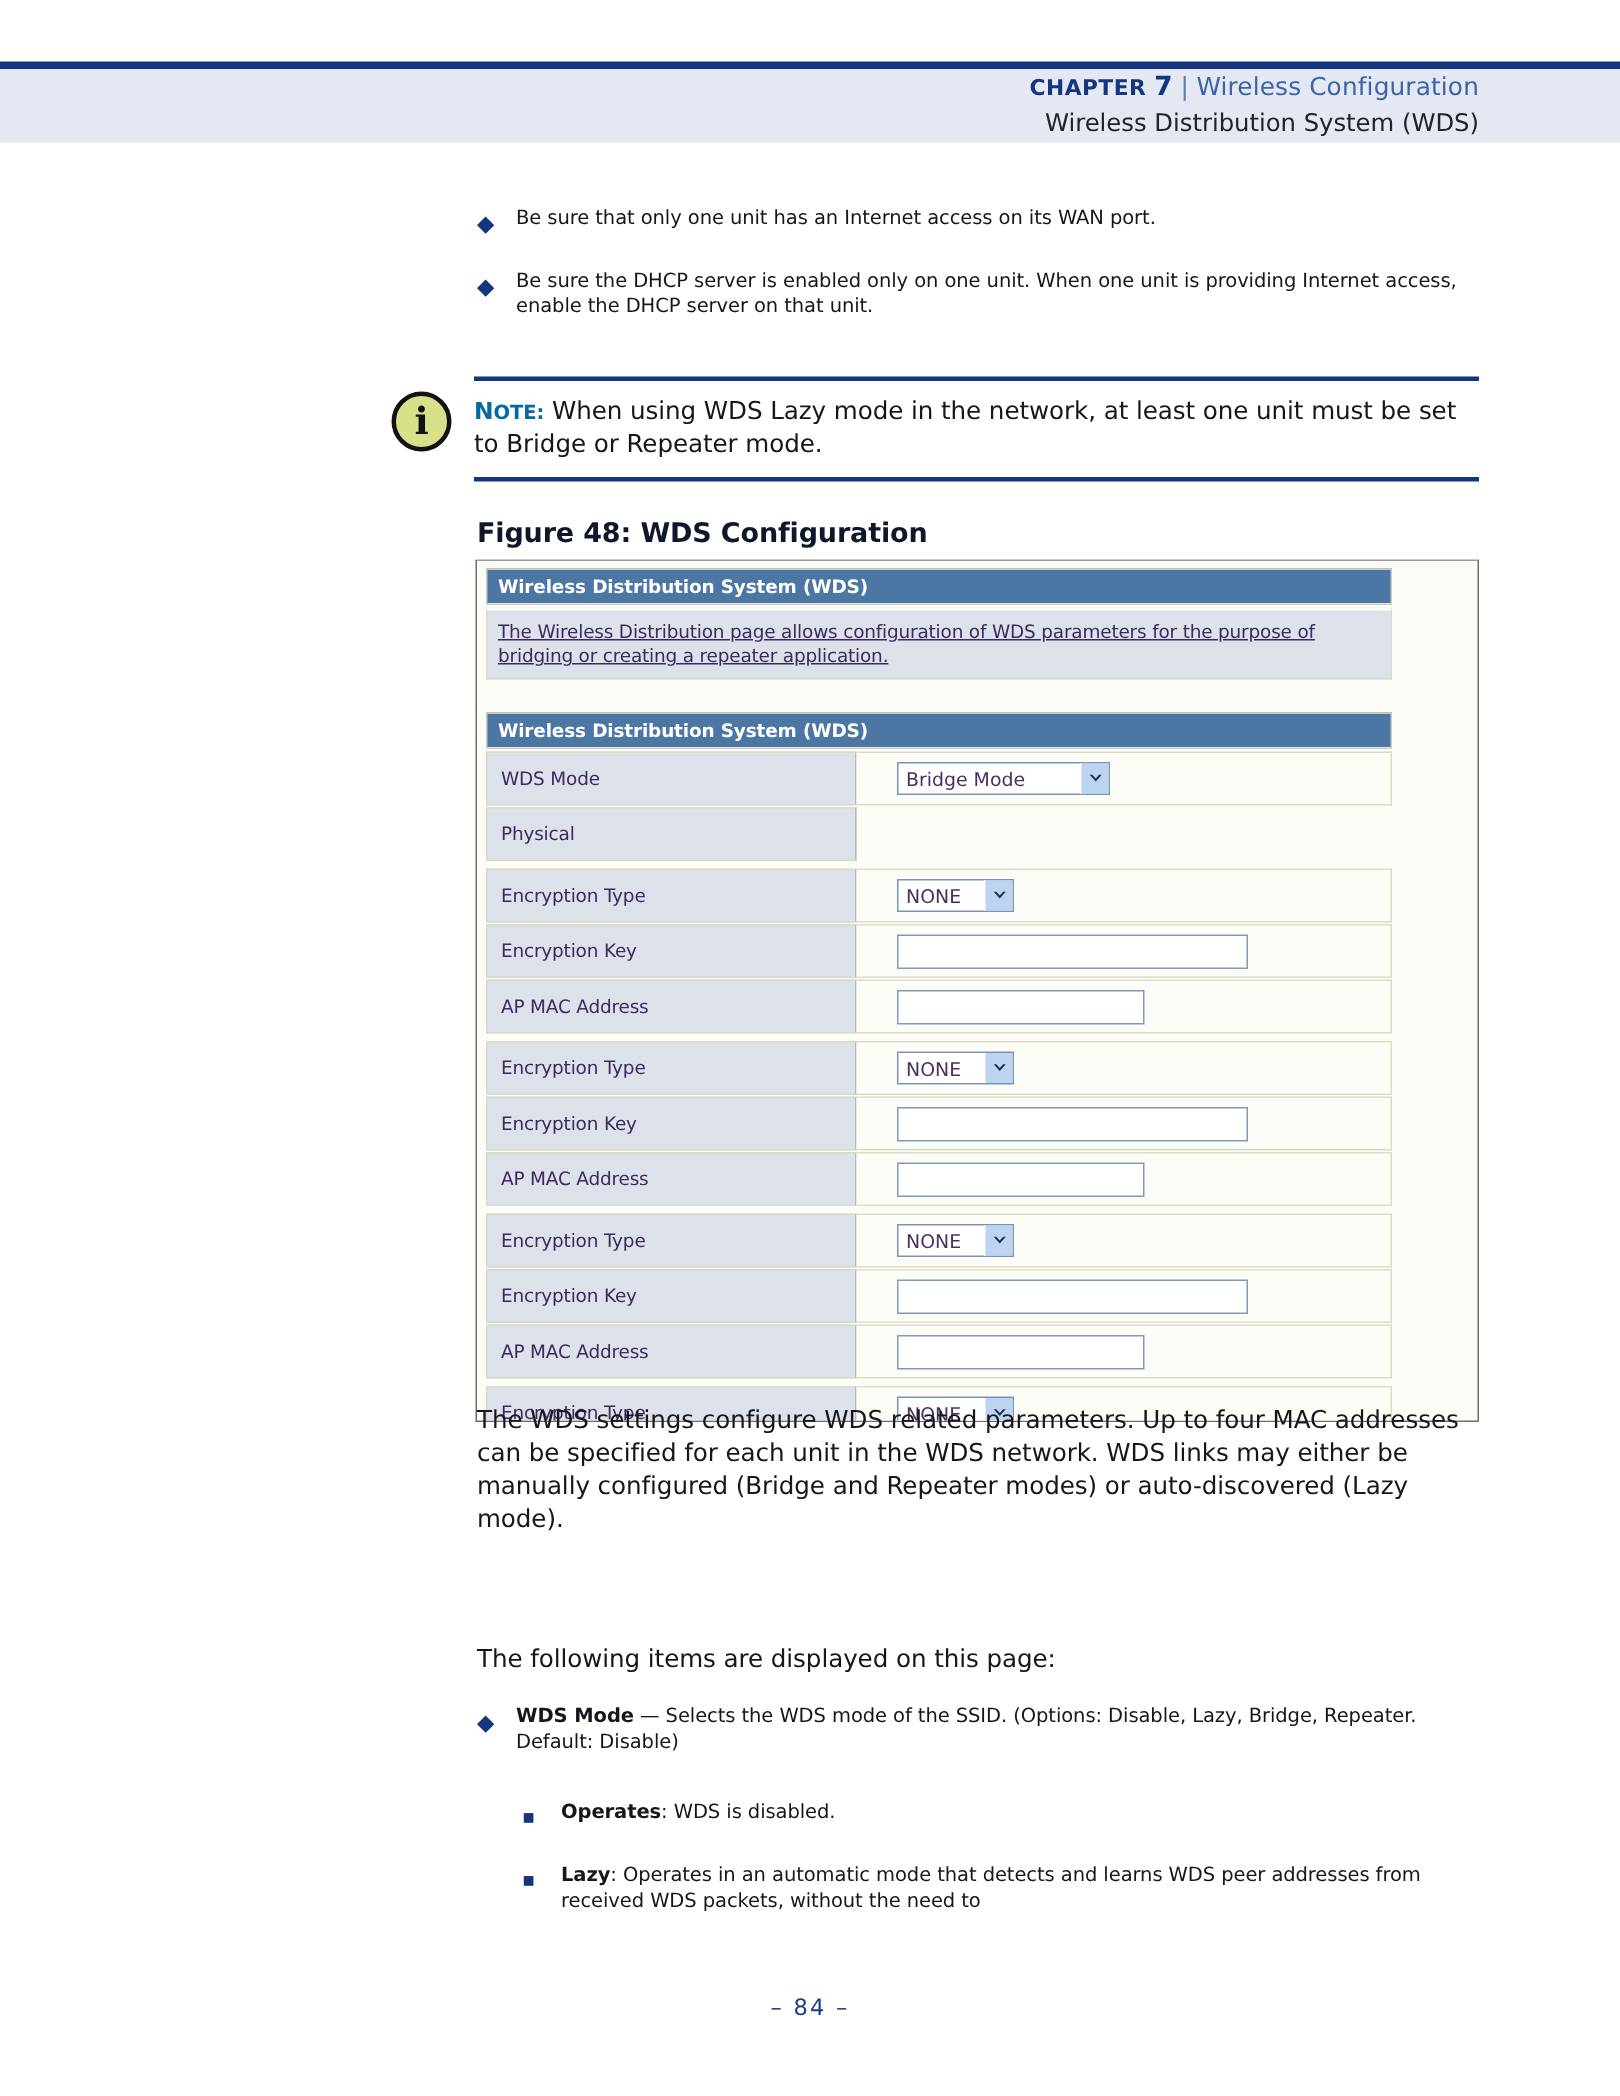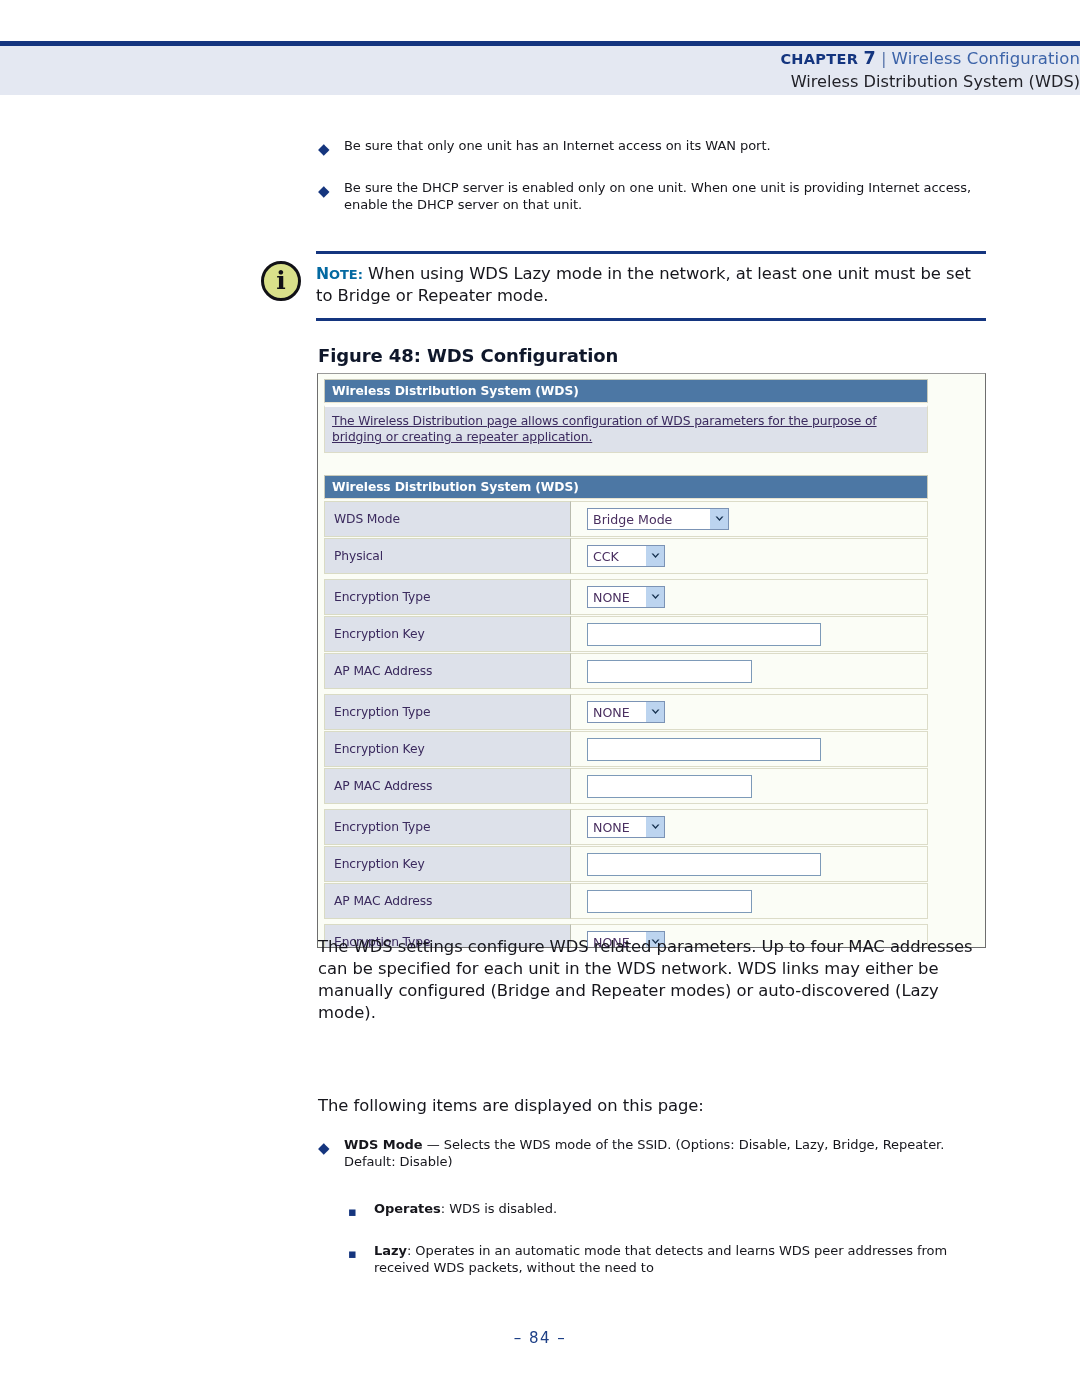--- a/index.html
+++ b/index.html
@@ -26,20 +26,21 @@
     position: absolute;
     top: 46px; left: 0;
     width: 1080px; height: 49px;
     background: #e4e8f2;
   }
   .header-lines {
     position: absolute;
     top: 48px; left: 0;
     width: 1080px;
     text-align: right;
+    padding-right: 94px;
     box-sizing: border-box;
   }
   .header-line1 {
     font-size: 16.5px;
     letter-spacing: .1px;
     white-space: nowrap;
   }
   .hdr-chapter {
     color: #14357f;
     font-weight: bold;
@@ -214,21 +215,21 @@
     letter-spacing: -.12px;
   }
   .ui-field {
     flex: 1;
     background: #fbfdf6;
     border: 1px solid #dcdcc8;
     border-left: none;
     box-sizing: border-box;
     display: flex;
     align-items: center;
-    padding-left: 16px;
+    padding-left: 27px;
   }
 
   
   .ui-select {
     display: inline-flex;
     align-items: stretch;
     background: #ffffff;
     border: 1px solid #7b93b5;
     height: 22px;
     box-sizing: border-box;
@@ -329,30 +330,20 @@
               <div class="sel-btn">
                 <svg width="9" height="6" viewBox="0 0 9 6">
                   <path d="M0.5 0.5 L4.5 5 L8.5 0.5 L6.8 0.5 L4.5 3 L2.2 0.5 Z" fill="#16314f"></path>
                 </svg>
               </div>
             </div>
           </div>
         </div>
         <div class="ui-row">
           <div class="ui-label">Physical</div>
-          <div class="ui-field">
-            <div class="ui-select">
-              <div class="sel-val" style="min-width: 46px;">CCK</div>
-              <div class="sel-btn">
-                <svg width="9" height="6" viewBox="0 0 9 6">
-                  <path d="M0.5 0.5 L4.5 5 L8.5 0.5 L6.8 0.5 L4.5 3 L2.2 0.5 Z" fill="#16314f"></path>
-                </svg>
-              </div>
-            </div>
-          </div>
         </div>
         <div class="ui-row spaced">
           <div class="ui-label">Encryption Type</div>
           <div class="ui-field">
             <div class="ui-select">
               <div class="sel-val" style="min-width: 46px;">NONE</div>
               <div class="sel-btn">
                 <svg width="9" height="6" viewBox="0 0 9 6">
                   <path d="M0.5 0.5 L4.5 5 L8.5 0.5 L6.8 0.5 L4.5 3 L2.2 0.5 Z" fill="#16314f"></path>
                 </svg>

